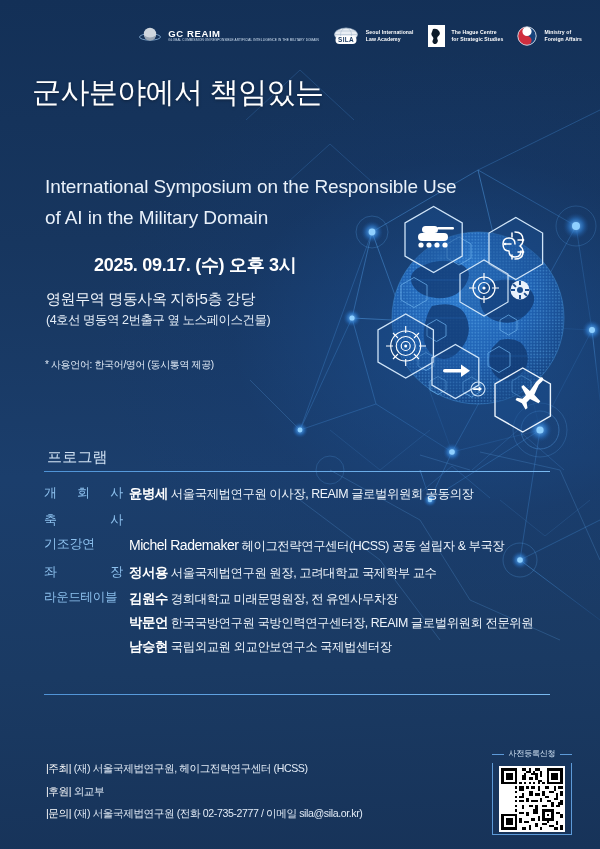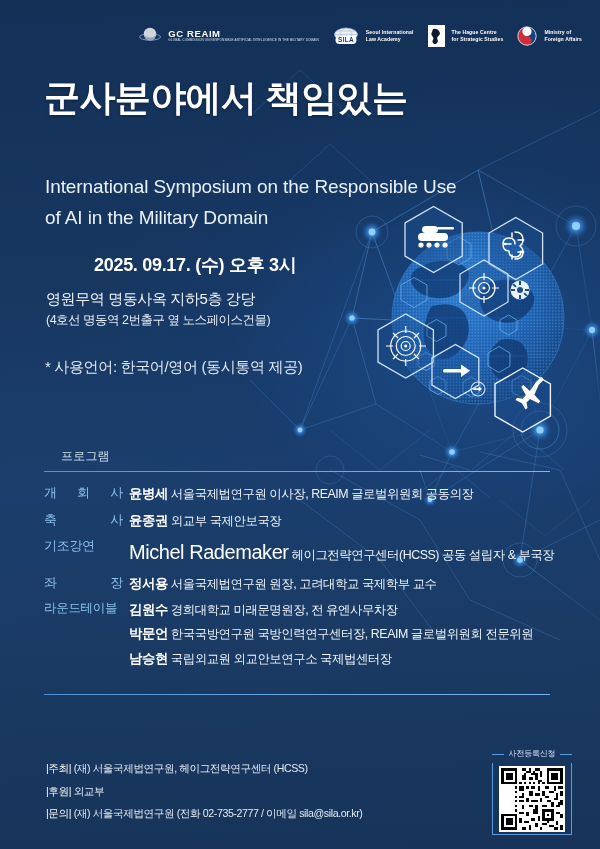--- a/index.html
+++ b/index.html
@@ -37,22 +37,22 @@
   .gc-orb{ width:22px; height:24px; position:relative; flex:0 0 auto; }
   .sila-badge{ width:26px; height:20px; position:relative; flex:0 0 auto; }
   .hague-mark{
     width:17px;height:22px;background:#fff;flex:0 0 auto;
     display:flex;align-items:center;justify-content:center;
   }
   .mofa-mark{ width:20px;height:20px;flex:0 0 auto; }
 
   
   .title-ko{
-    position:absolute; left:44px; top:72px; width:470px;
-    color:#ffffff; font-size:36px; font-weight:bold;
+    position:absolute; left:32px; top:72px; width:470px;
+    color:#ffffff; font-size:29px; font-weight:normal;
     letter-spacing:-0.6px; line-height:1.42;
     text-shadow:0 1px 3px rgba(0,0,0,.35);
   }
   .title-ko .l2{ display:block; }
   .title-en{
     position:absolute; left:45px; top:172px; width:440px;
     color:#e9f1fa; font-size:19px; font-weight:300;
     letter-spacing:-0.1px; line-height:1.62;
   }
 
@@ -64,27 +64,27 @@
   .venue1{
     position:absolute; left:46px; top:290px;
     color:#f0f5fb; font-size:15px; letter-spacing:-0.4px;
   }
   .venue2{
     position:absolute; left:46px; top:312px;
     color:#e4edf7; font-size:12.5px; letter-spacing:-0.5px;
   }
   .lang{
     position:absolute; left:45px; top:358px;
-    color:#dfe9f5; font-size:15px; letter-spacing:-0.35px;
+    color:#dfe9f5; font-size:10px; letter-spacing:-0.35px;
   }
 
   
   .prog-label{
-    position:absolute; left:61px; top:448px;
-    color:#cfe0f2; font-size:12px; letter-spacing:.2px;
+    position:absolute; left:47px; top:448px;
+    color:#cfe0f2; font-size:15px; letter-spacing:.2px;
   }
   .rule{
     position:absolute; height:1px;
     background:linear-gradient(90deg,#4f93d6 0%,#64a6e4 45%,#79b9f0 100%);
   }
   #rule-top{ left:44px; top:471px; width:506px; }
   #rule-bot{ left:44px; top:694px; width:506px; }
 
   .prog-rows{ position:absolute; left:44px; top:484px; width:520px; }
   .prow{ display:flex; align-items:flex-start; margin-bottom:6.5px; }
@@ -93,21 +93,21 @@
     color:#8cc0ee; font-size:13px; letter-spacing:-0.2px;
     display:flex; justify-content:space-between;
     padding-right:6px;
   }
   .plabel.solid{ display:block; letter-spacing:-0.3px; }
   .prow .pval{
     color:#eef4fb; font-size:12.4px; letter-spacing:-0.45px; line-height:1.5;
     white-space:nowrap;
   }
   .pname{ font-weight:bold; font-size:13.4px; color:#ffffff; }
-  .pname.lat{ font-weight:400; font-size:20px; }
+  .pname.lat{ font-weight:400; font-size:14px; }
   .rt-list{ display:block; }
   .rt-list div{ margin-bottom:4px; }
 
   
   .footer{ position:absolute; left:46px; top:762px; }
   .frow{
     color:#e2ebf6; font-size:10.6px; letter-spacing:-0.4px;
     margin-bottom:8.5px; white-space:nowrap;
   }
   .fk{ color:#ffffff; }
@@ -434,24 +434,20 @@
         <span class="pname">윤병세</span>
         <span>서울국제법연구원 이사장, REAIM 글로벌위원회 공동의장</span>
       </div>
     </div>
 
     <div class="prow">
       <div class="plabel">
         <span>축</span>
         <span style="flex:0 0 auto;width:0"></span>
         <span>사</span>
-      </div>
-      <div class="pval">
-        <span class="pname">윤종권</span>
-        <span>외교부 국제안보국장</span>
       </div>
     </div>
 
     <div class="prow">
       <div class="plabel solid">기조강연</div>
       <div class="pval">
         <span class="pname lat">Michel Rademaker</span>
         <span>헤이그전략연구센터(HCSS) 공동 설립자 &amp; 부국장</span>
       </div>
     </div>

